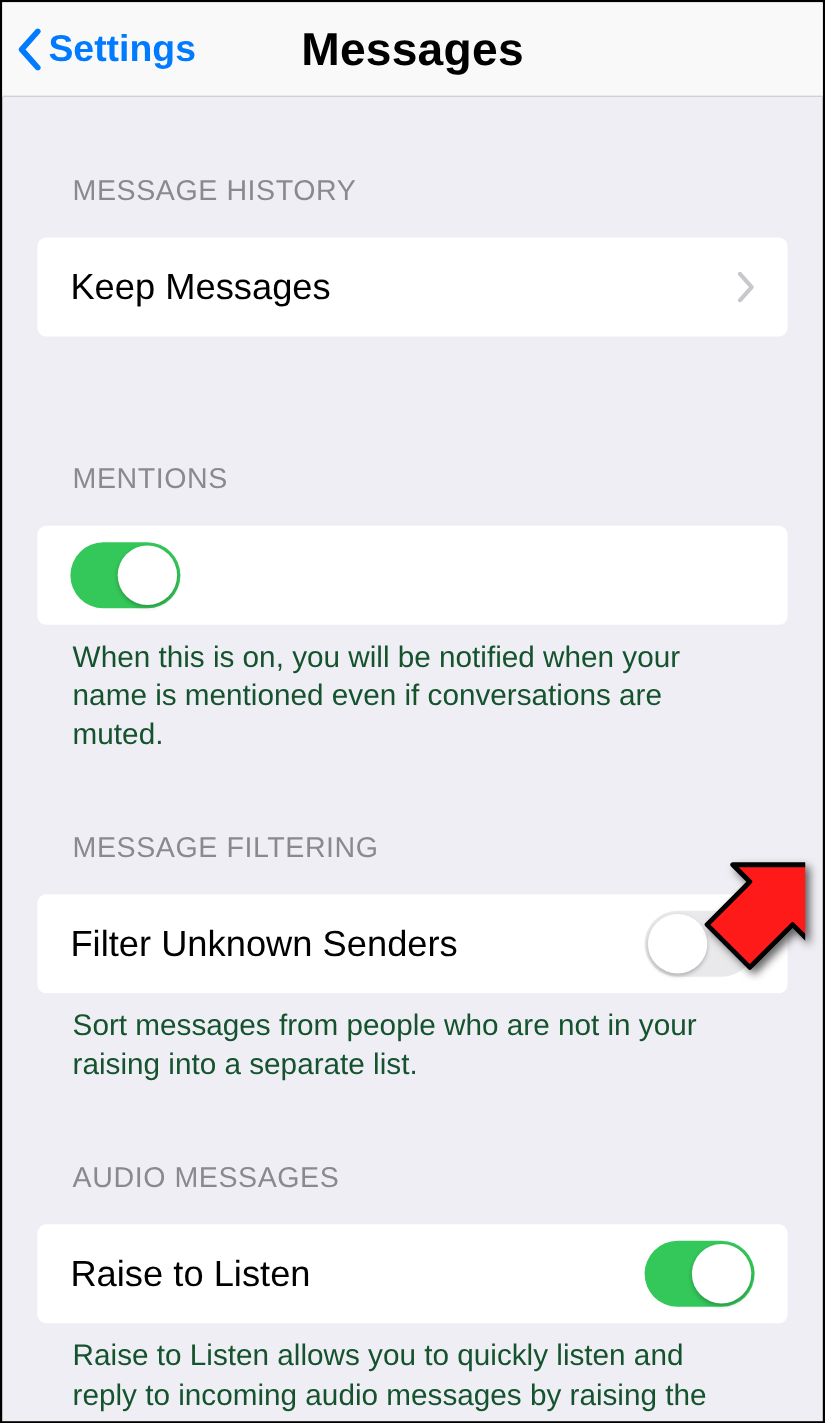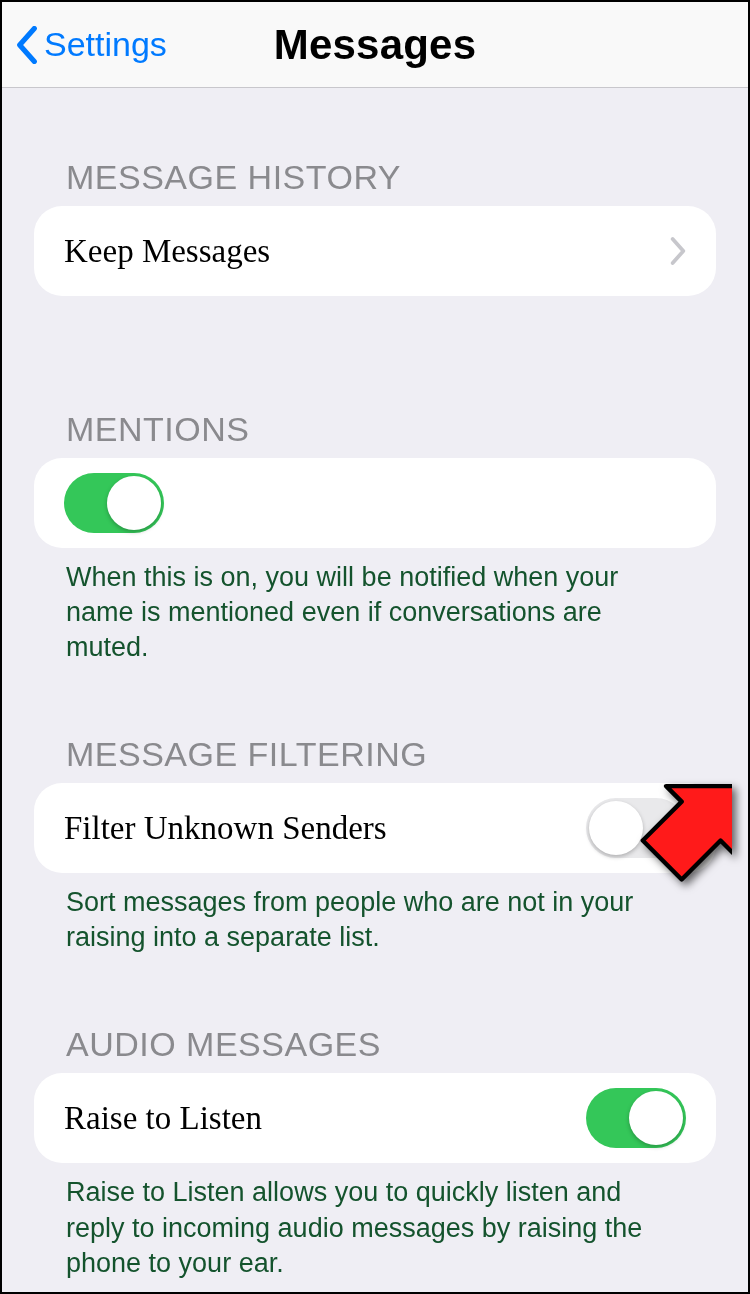--- a/index.html
+++ b/index.html
@@ -30,47 +30,46 @@
   }
   .back-button {
     position: absolute;
     left: 14px;
     top: 0;
     height: 100%;
     display: flex;
     align-items: center;
     color: #007aff;
     font-size: 34px;
-    font-weight: 400;
+    font-weight: 700;
     cursor: pointer;
   }
   .back-button svg { margin-right: 6px; }
 
   
   .content {
     padding: 0 32px;
   }
   .section-header {
-    font-size: 34px;
+    font-size: 26px;
     color: #8a8a8e;
     letter-spacing: 0.5px;
     text-transform: uppercase;
-    padding: 0 0 9px 32px;
+    padding: 0 0 27px 32px;
   }
   .section-footer {
     font-size: 27px;
     color: #14532d;
     line-height: 1.3;
     padding: 12px 32px 0 32px;
   }
   .group {
     background: #fff;
-    border-radius: 28px;
+    border-radius: 8px;
     overflow: hidden;
-    font-family: Liberation Serif, serif;
   }
   .row {
     min-height: 90px;
     padding: 0 30px;
     display: flex;
     align-items: center;
     justify-content: space-between;
     font-size: 33px;
     color: #000;
   }

